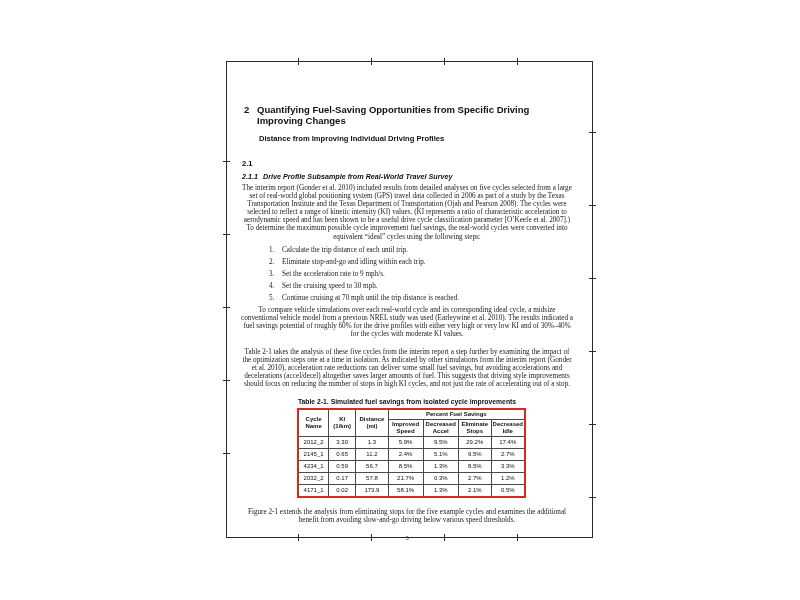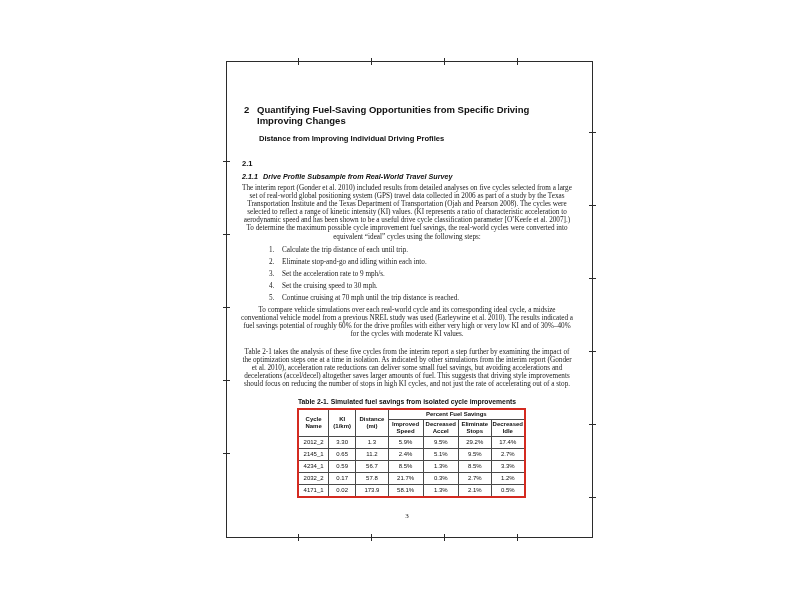--- a/index.html
+++ b/index.html
@@ -119,21 +119,21 @@
 
       <p class="para">The interim report (Gonder et al. 2010) included results from detailed analyses on five cycles selected from a large set of real-world global positioning system (GPS) travel data collected in 2006 as part of a study by the Texas Transportation Institute and the Texas Department of Transportation (Ojah and Pearson 2008). The cycles were selected to reflect a range of kinetic intensity (KI) values. (KI represents a ratio of characteristic acceleration to aerodynamic speed and has been shown to be a useful drive cycle classification parameter [O’Keefe et al. 2007].) To determine the maximum possible cycle improvement fuel savings, the real-world cycles were converted into equivalent “ideal” cycles using the following steps:</p>
 
       <div class="steps">
         <div class="step">
           <span class="li-num">1.</span>
           <span>Calculate the trip distance of each until trip.</span>
         </div>
         <div class="step">
           <span class="li-num">2.</span>
-          <span>Eliminate stop-and-go and idling within each into.</span>
+          <span>Eliminate stop-and-go and idling within each trip.</span>
         </div>
         <div class="step">
           <span class="li-num">3.</span>
           <span>Set the acceleration rate to 9 mph/s.</span>
         </div>
         <div class="step">
           <span class="li-num">4.</span>
           <span>Set the cruising speed to 30 mph.</span>
         </div>
         <div class="step">
@@ -206,18 +206,19 @@
               <td>173.9</td>
               <td>58.1%</td>
               <td>1.3%</td>
               <td>2.1%</td>
               <td>0.5%</td>
             </tr>
           </tbody>
         </table>
       </div>
 
+      <p class="para p4">Figure 2-1 extends the analysis from eliminating stops for the five example cycles and examines the additional benefit from avoiding slow-and-go driving below various speed thresholds.</p>
 
       <div class="page-num">3</div>
 
     </div>
   </div>
 </div>
 
 </body></html>

